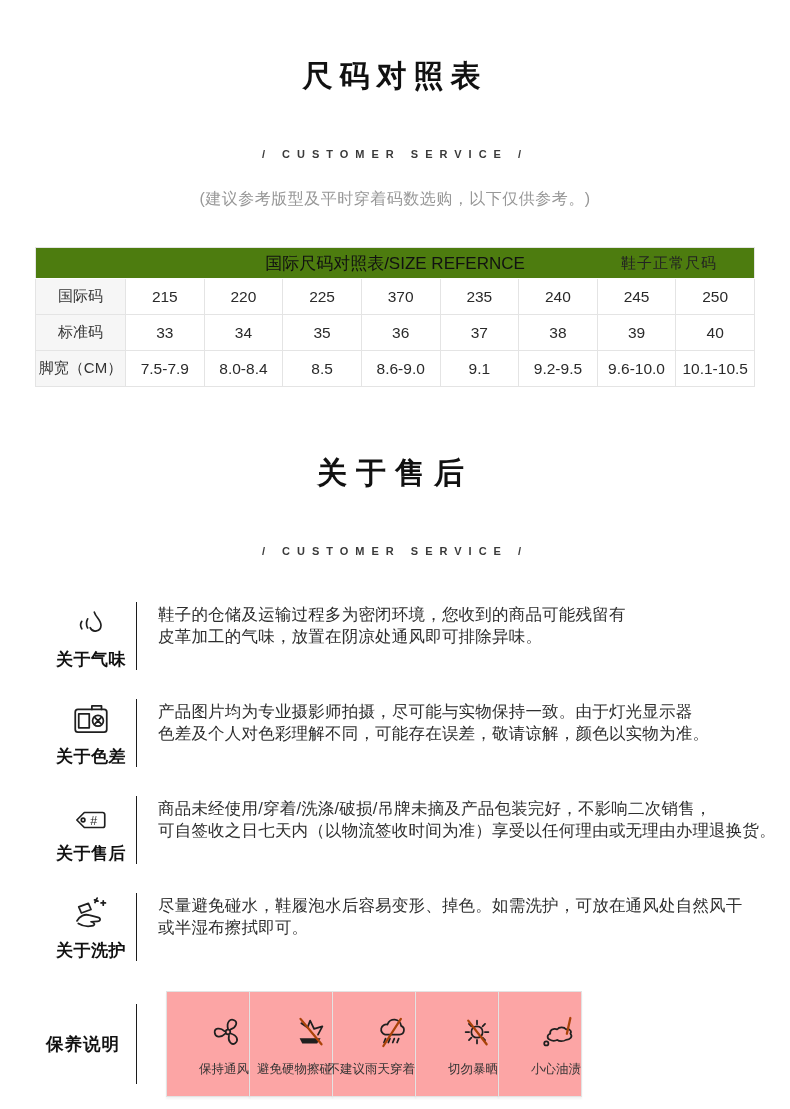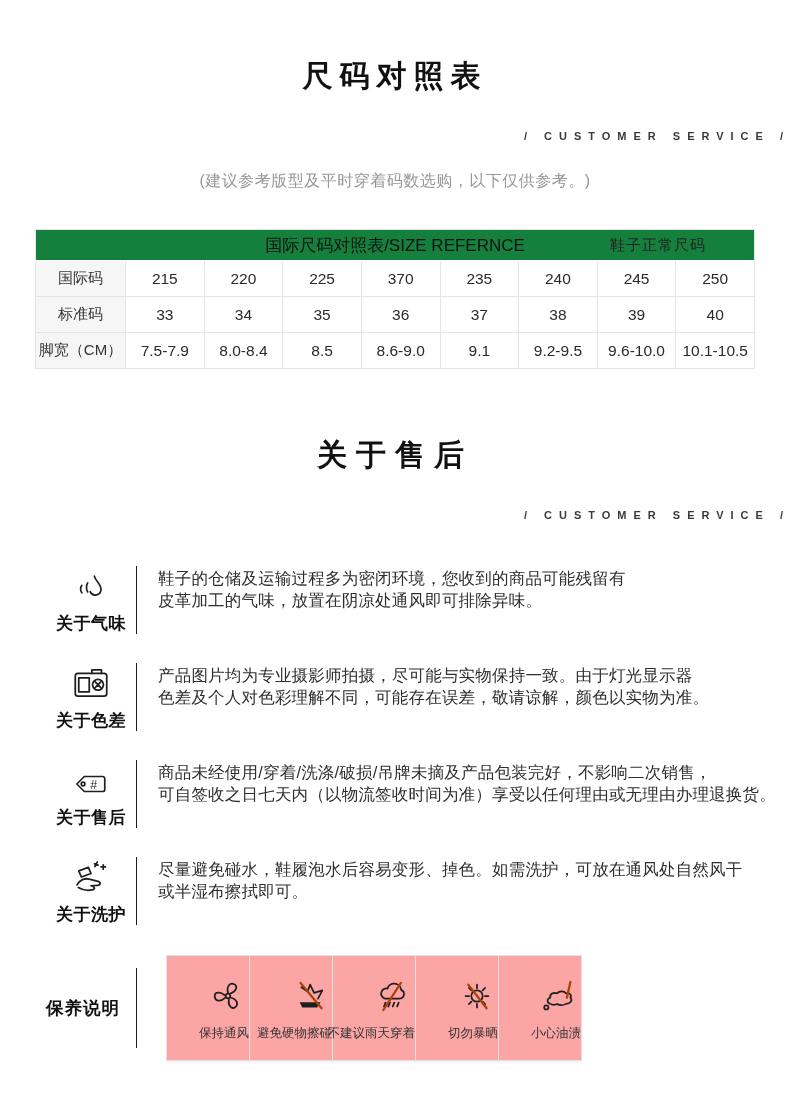--- a/index.html
+++ b/index.html
@@ -11,45 +11,45 @@
   }
   .page { width: 790px; height: 1109px; background: #fff; }
 
   
   .sec-title {
     text-align: center; font-size: 30px; font-weight: bold;
     letter-spacing: 7px; color: #111;
   }
   .size-sec .sec-title { padding-top: 56px; }
   .cs-line {
-    text-align: right; font-size: 11px; color: #3a3a3a;
-    letter-spacing: 7px; margin-top: 33px; font-weight: bold;
+    text-align: center; font-size: 11px; color: #3a3a3a;
+    letter-spacing: 7px; margin-top: 51px; font-weight: bold;
   }
   .note {
     text-align: center; font-size: 16px; color: #979797;
     margin-top: 29px; letter-spacing: 0.5px;
   }
 
   
   table.size-table {
     width: 720px; margin: 37px auto 0 auto;
     border-collapse: collapse; table-layout: fixed;
   }
   table.size-table col.label-col { width: 90px; }
   table.size-table th, table.size-table td {
     border: 1px solid #e4e4e4; text-align: center;
     font-weight: normal; font-size: 15.5px; color: #2a2a2a;
     height: 36px; vertical-align: middle;
   }
   table.size-table thead th {
-    background: #15803d; height: 31px; position: relative;
+    background: #4d7c0f; height: 31px; position: relative;
     font-size: 17px; color: #111; border-bottom: 1px solid #fdfdfd;
   }
   .thead-right {
-    position: absolute; right: 48px; top: 50%;
+    position: absolute; right: 37px; top: 50%;
     transform: translateY(-50%);
     font-size: 15px; color: #222; letter-spacing: 1px;
   }
   table.size-table tbody th {
     background: #f6f6f6; font-size: 15px; color: #333;
   }
 
   
   .tips-sec .sec-title { padding-top: 66px; letter-spacing: 9px; }
   .tips-items { margin-top: 44px; }

